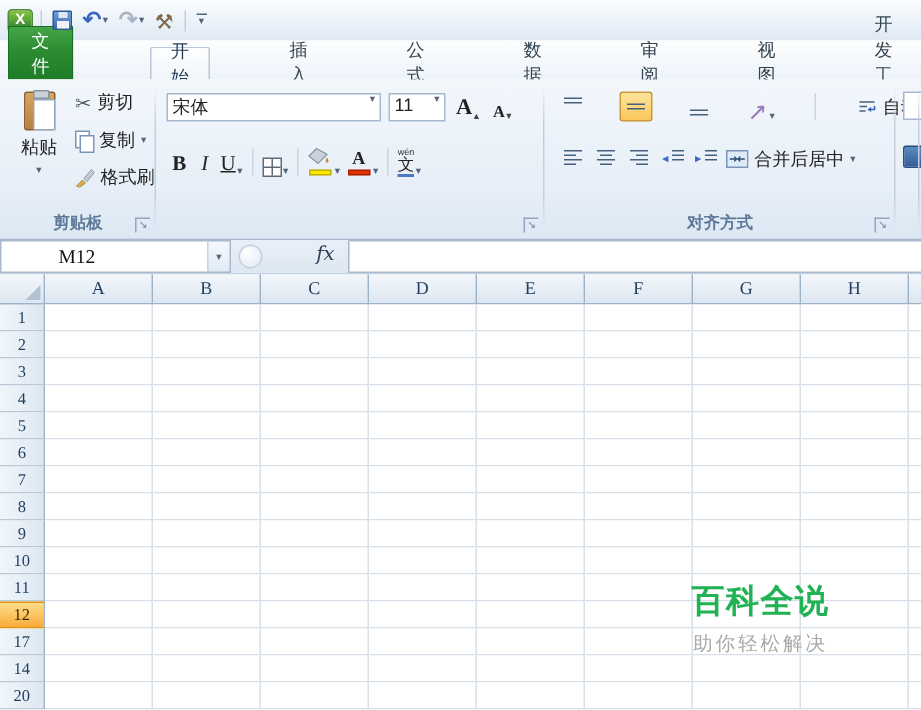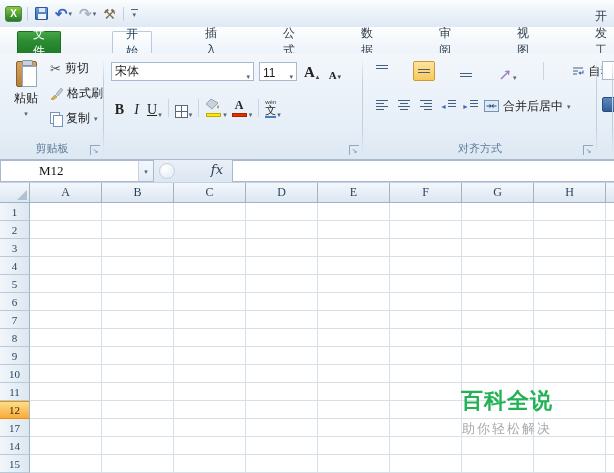--- a/index.html
+++ b/index.html
@@ -22,35 +22,35 @@
   .floppy { width:13px; height:13px; border:1px solid #2d569c; border-radius:1px;
             background:linear-gradient(#6f9bd8,#3a6cb4); position:relative; }
   .floppy::before { content:""; position:absolute; top:0; left:3px; width:6px; height:4px; background:#dfe9f6; }
   .floppy::after  { content:""; position:absolute; bottom:0; left:2px; width:8px; height:5px; background:#eef3fb; }
   .qat-more { display:flex; flex-direction:column; align-items:center; gap:1px; padding:0 2px; }
   .qat-more .bar { width:7px; height:1px; background:#51647c; }
 
   
   .tabrow { height:26px; display:flex; align-items:flex-end; padding-left:5px;
             background:linear-gradient(#fdfefe,#edf3fa); }
-  .tab-file { height:22px; padding:0 15px; margin-right:11px; display:flex; align-items:center;
+  .tab-file { height:36px; padding:0 15px; margin-right:11px; display:flex; align-items:center;
               background:linear-gradient(#45a647,#2c8c33 45%,#1e7e28);
-              border:1px solid #1c6d24; border-bottom:none; border-radius:2px 2px 0 0; color:#fff;margin-left:12px; }
+              border:1px solid #1c6d24; border-bottom:none; border-radius:2px 2px 0 0; color:#fff; }
   .tab { height:22px; padding:0 13px; display:flex; align-items:center; color:#33424f;margin-left:40px; }
   .tab.active { background:linear-gradient(#fdfeff,#f2f6fb); border:1px solid #b9c8da; border-bottom:none;
                 border-radius:2px 2px 0 0; color:#1f3a55; }
 
   
   .ribbon { height:107px; background:linear-gradient(#f3f7fc,#e6eef7 70%,#dde8f3);
             border-bottom:1px solid #a9bbd1; display:flex; position:relative; overflow:hidden; }
   .group { position:relative; height:100%; flex-shrink:0; }
   .group::after { content:""; position:absolute; right:0; top:5px; bottom:5px; width:1px;
                   background:linear-gradient(rgba(194,207,223,0),#c2cfdf 25%,#c2cfdf 75%,rgba(194,207,223,0)); }
   .group-label { position:absolute; bottom:3px; left:0; right:0; text-align:center;
-                 font-size:11px; color:#5f7a99; }
+                 font-size:11px; color:#5f7a99;font-weight:bold; }
   .launcher { position:absolute; bottom:4px; right:4px; width:10px; height:10px;
               border-top:1px solid #93a8c0; border-left:1px solid #93a8c0;
               color:#6f87a3; font-size:7px; line-height:9px; text-align:center; }
 
   
   .g-clipboard { width:104px; }
   .paste-btn { position:absolute; left:6px; top:5px; width:40px; height:80px;
                display:flex; flex-direction:column; align-items:center; gap:3px; padding-top:3px; }
   .clipboard-icon { width:21px; height:26px; border:1px solid #876034; border-radius:2px;
                     background:linear-gradient(#d8a660,#b5803e); position:relative; }
@@ -64,21 +64,21 @@
   .copy-icon { width:12px; height:13px; position:relative; }
   .copy-icon::before { content:""; position:absolute; top:0; left:0; width:8px; height:10px;
                        background:#fff; border:1px solid #7a93b8; }
   .copy-icon::after  { content:""; position:absolute; top:3px; left:3px; width:8px; height:10px;
                        background:#fff; border:1px solid #7a93b8; }
 
   
   .g-font { width:259px; }
   .font-row1 { position:absolute; left:7px; top:8px; display:flex; align-items:center; gap:5px; }
   .combo { height:19px; background:#fff; border:1px solid #a4b8d0; display:flex;
-           align-items:flex-end; justify-content:space-between; padding:0 3px; }
+           align-items:flex-start; justify-content:space-between; padding:0 3px; }
   .combo-name { width:143px; }
   .combo-size { width:38px; }
   .serif { font-family:"Liberation Serif", serif; }
   .biga { font-size:15px; font-weight:bold; color:#222; }
   .smalla { font-size:11px; font-weight:bold; color:#222; }
   .tinycaret { font-size:7px; vertical-align:top; color:#444; }
   .font-row2 { position:absolute; left:7px; top:44px; display:flex; align-items:center; height:22px; }
   .fmt-btn { display:flex; align-items:flex-end; justify-content:center; min-width:17px; height:20px;
              padding:0 2px; gap:1px; }
   .bold-letter { font-family:"Liberation Serif"; font-weight:bold; font-size:14px; }
@@ -213,30 +213,30 @@
         <span class="clipboard-icon"></span>
         <span>粘贴</span>
         <span class="caret">▾</span>
       </div>
       <div class="clip-col">
         <div class="small-btn">
           <span class="cut-glyph">✂</span>
           <span>剪切</span>
         </div>
         <div class="small-btn">
+          <span class="copy-icon"></span>
+          <span>复制</span>
+          <span class="caret">▾</span>
+        </div>
+        <div class="small-btn">
           <svg width="13" height="13">
             <path d="M1 12 l4 -4 2 2 -4 3z" fill="#d8b050" stroke="#a8852c" stroke-width="0.6"></path>
             <path d="M6 7 l5 -6 2 2 -5 6z" fill="#c0cad4" stroke="#8494a4" stroke-width="0.6"></path>
           </svg>
           <span>格式刷</span>
-        </div>
-        <div class="small-btn">
-          <span class="copy-icon"></span>
-          <span>复制</span>
-          <span class="caret">▾</span>
         </div>
       </div>
       <div class="group-label">剪贴板</div>
       <div class="launcher">↘</div>
     </div>
 
     <div class="group g-font">
       <div class="font-row1">
         <div class="combo combo-name">
           <span>宋体</span>
@@ -588,21 +588,21 @@
           <div class="cell"></div>
           <div class="cell"></div>
           <div class="cell"></div>
           <div class="cell"></div>
           <div class="cell"></div>
           <div class="cell"></div>
           <div class="cell"></div>
           <div class="cell cell-partial"></div>
         </div>
         <div class="grid-row">
-          <div class="row-header">15</div>
+          <div class="row-header">20</div>
           <div class="cell"></div>
           <div class="cell"></div>
           <div class="cell"></div>
           <div class="cell"></div>
           <div class="cell"></div>
           <div class="cell"></div>
           <div class="cell"></div>
           <div class="cell"></div>
           <div class="cell cell-partial"></div>
         </div>

